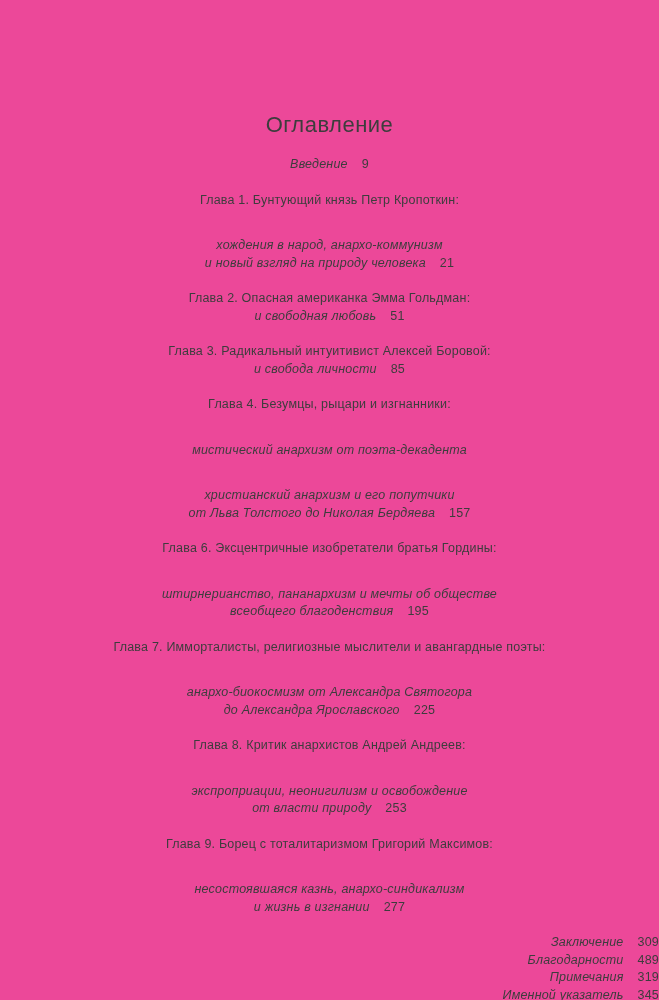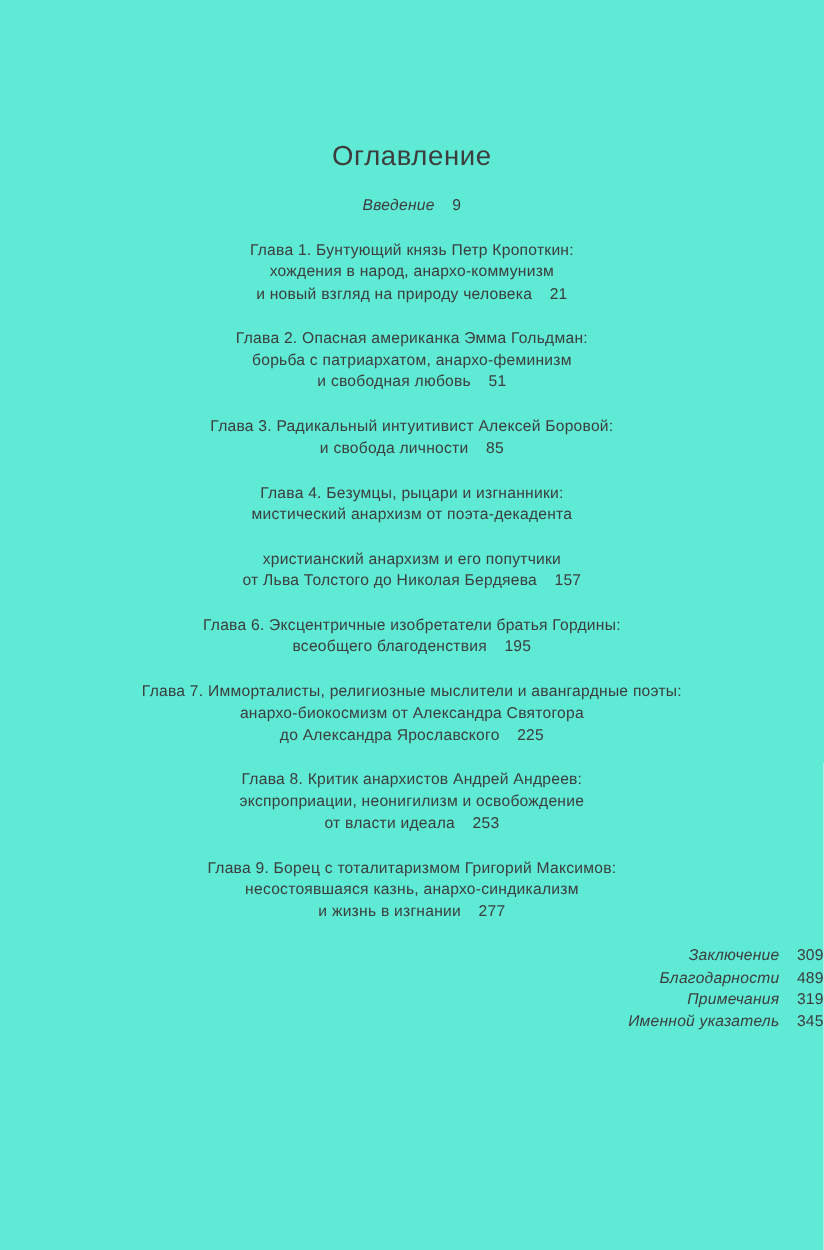--- a/index.html
+++ b/index.html
@@ -5,21 +5,21 @@
   html, body {
     margin: 0;
     padding: 0;
     background: #ffffff;
   }
   .page {
     position: relative;
     width: 659px;
     height: 1000px;
     margin: 0 auto;
-    background: #5eead4;
+    background: #ec4899;
     color: #3d3d3d;
     font-family: "Liberation Sans", sans-serif;
     font-size: 12.5px;
     line-height: 17.5px;
     text-align: center;
     letter-spacing: 0.2px;
     overflow: hidden;
   }
   .toc-title {
     padding-top: 112px;
@@ -33,20 +33,22 @@
     margin-top: 18px;
   }
   .entry:first-of-type {
     margin-top: 16px;
     text-align: center;
   }
   .heading {
     font-style: normal;
   }
   .sub {
+    font-style: italic;
+    margin-top: 28px;
   }
   .label-italic {
     font-style: italic;
   }
   .pg {
     font-style: normal;
     margin-left: 14px;
   }
   .backmatter .line {
     line-height: 17.5px;
@@ -65,54 +67,54 @@
   </div>
 
   <div class="entry">
     <div class="heading">Глава 1. Бунтующий князь Петр Кропоткин:</div>
     <div class="sub">хождения в народ, анархо-коммунизм</div>
     <div><span class="sub">и новый взгляд на природу человека</span><span class="pg">21</span></div>
   </div>
 
   <div class="entry">
     <div class="heading">Глава 2. Опасная американка Эмма Гольдман:</div>
-    <div class="sub">борьба с патриархатом, анархо-феминизм</div>
     <div><span class="sub">и свободная любовь</span><span class="pg">51</span></div>
   </div>
 
   <div class="entry">
     <div class="heading">Глава 3. Радикальный интуитивист Алексей Боровой:</div>
     <div><span class="sub">и свобода личности</span><span class="pg">85</span></div>
   </div>
 
   <div class="entry">
     <div class="heading">Глава 4. Безумцы, рыцари и изгнанники:</div>
     <div class="sub">мистический анархизм от поэта-декадента</div>
   </div>
 
   <div class="entry">
     <div class="sub">христианский анархизм и его попутчики</div>
     <div><span class="sub">от Льва Толстого до Николая Бердяева</span><span class="pg">157</span></div>
   </div>
 
   <div class="entry">
     <div class="heading">Глава 6. Эксцентричные изобретатели братья Гордины:</div>
+    <div class="sub">штирнерианство, пананархизм и мечты об обществе</div>
     <div><span class="sub">всеобщего благоденствия</span><span class="pg">195</span></div>
   </div>
 
   <div class="entry">
     <div class="heading">Глава 7. Имморталисты, религиозные мыслители и авангардные поэты:</div>
     <div class="sub">анархо-биокосмизм от Александра Святогора</div>
     <div><span class="sub">до Александра Ярославского</span><span class="pg">225</span></div>
   </div>
 
   <div class="entry">
     <div class="heading">Глава 8. Критик анархистов Андрей Андреев:</div>
     <div class="sub">экспроприации, неонигилизм и освобождение</div>
-    <div><span class="sub">от власти идеала</span><span class="pg">253</span></div>
+    <div><span class="sub">от власти природу</span><span class="pg">253</span></div>
   </div>
 
   <div class="entry">
     <div class="heading">Глава 9. Борец с тоталитаризмом Григорий Максимов:</div>
     <div class="sub">несостоявшаяся казнь, анархо-синдикализм</div>
     <div><span class="sub">и жизнь в изгнании</span><span class="pg">277</span></div>
   </div>
 
   <div class="entry backmatter">
     <div class="line"><span class="label-italic">Заключение</span><span class="pg">309</span></div>

